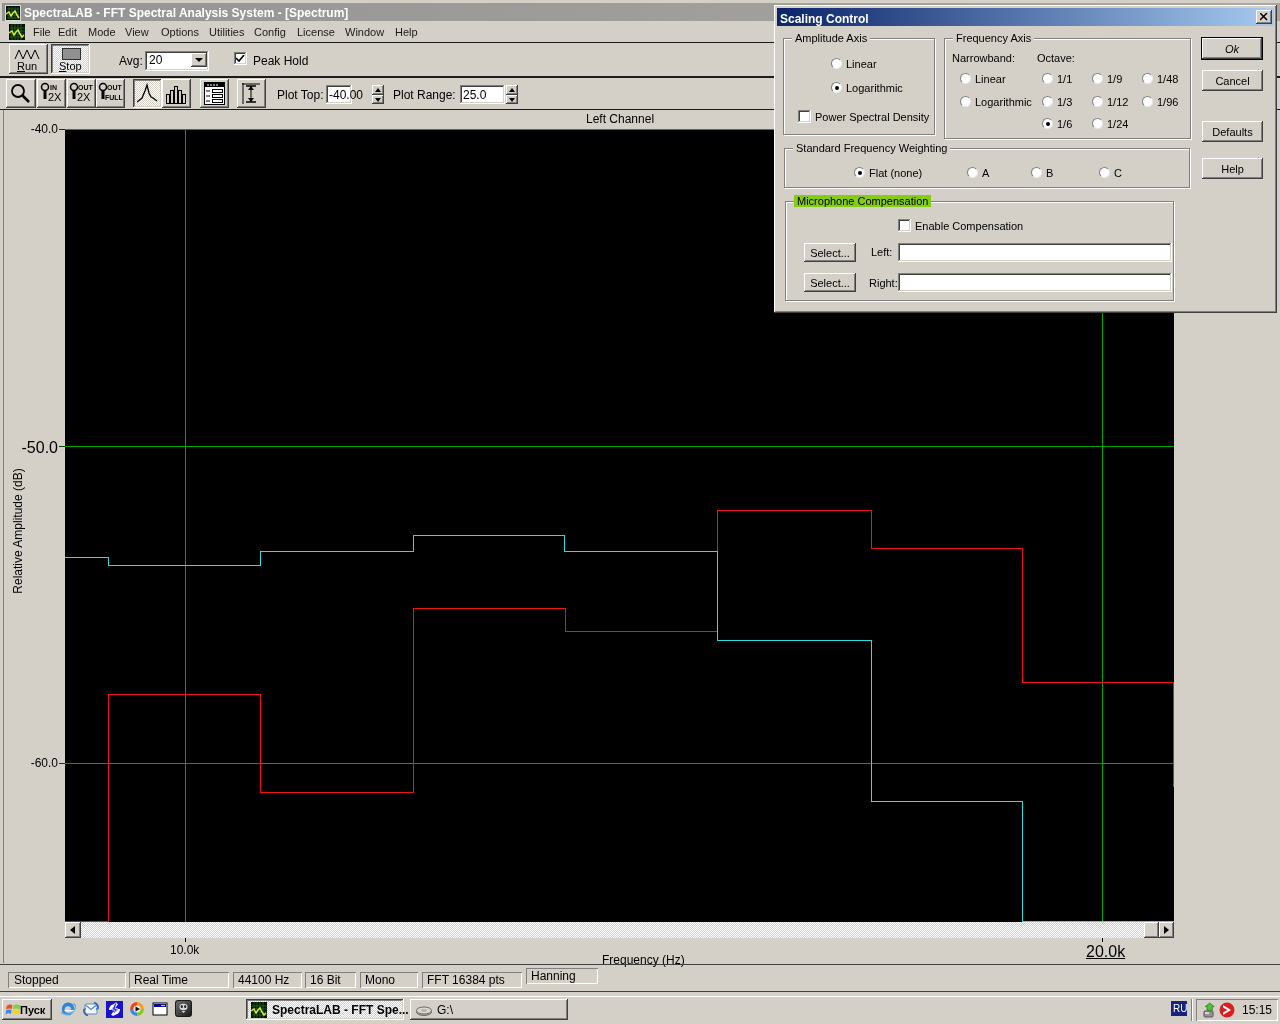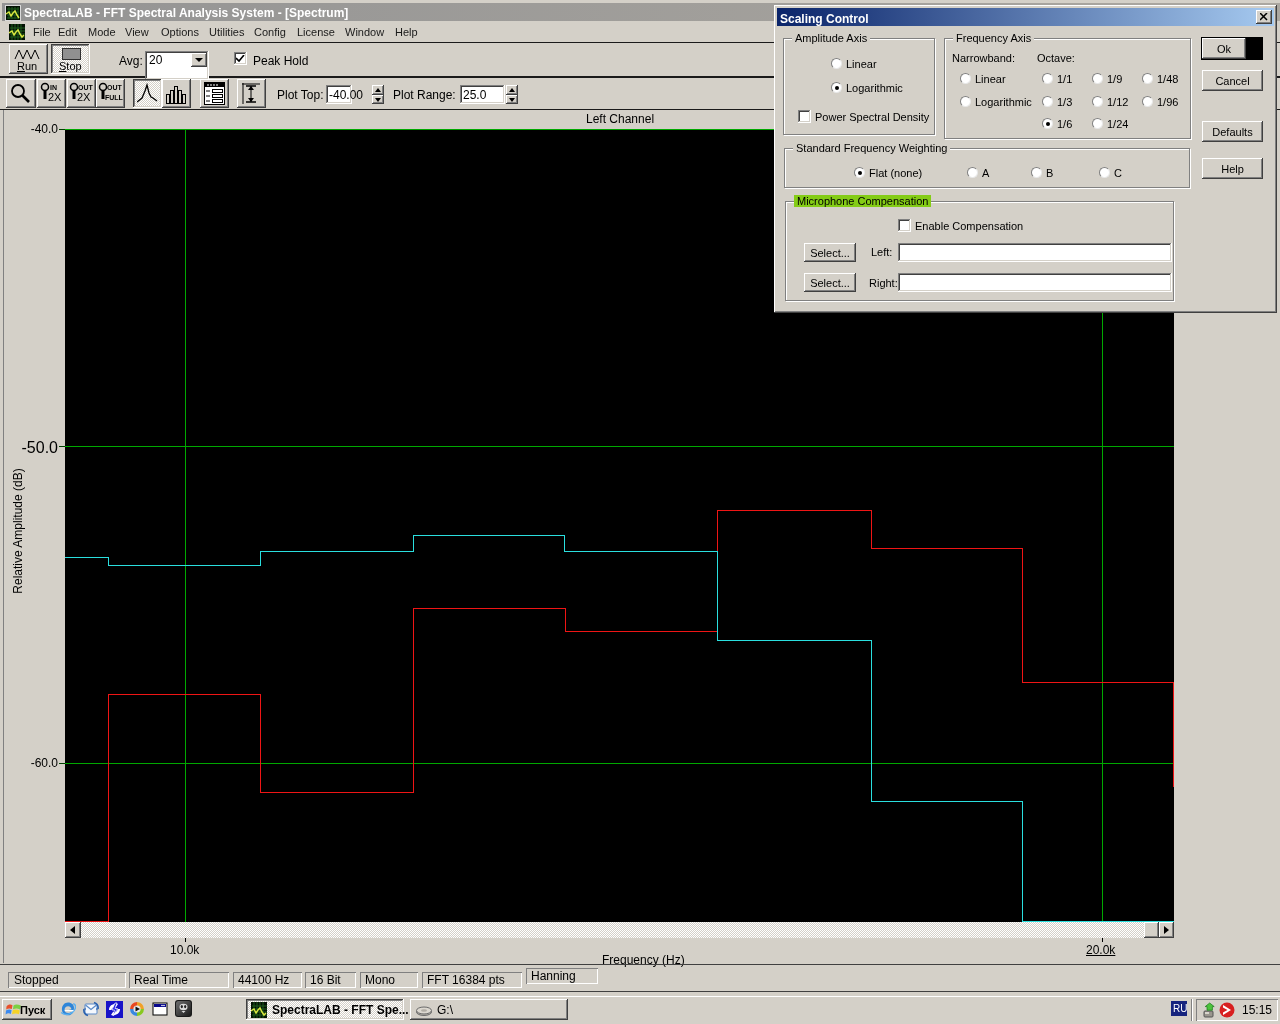--- a/index.html
+++ b/index.html
@@ -59,21 +59,21 @@
 <svg class="abs" style="left:5px;top:4px;" width="28" height="12">
         <polyline points="1,11 5,2 9,11 13,2 17,11 21,2 25,11" fill="none" stroke="#000" stroke-width="1"></polyline>
       </svg>
 <div class="lbl" style="left:8px;top:16px;"><span style="text-decoration:underline;">R</span>un</div>
 </div>
 <div class="abs pressed" style="left:51px;top:44px;width:39px;height:30px;background-image:repeating-conic-gradient(#ffffff 0% 25%, #d4d0c8 0% 50%);background-size:2px 2px;">
 <div class="abs" style="left:11px;top:4px;width:17px;height:10px;background:#909090;border:1px solid #303030;"></div>
 <div class="lbl" style="left:8px;top:16px;text-align:center;"><span style="text-decoration:underline;">S</span>top</div>
 </div>
 <div class="lbl" style="left:119px;top:54px;font-size:12px;">Avg:</div>
-<div class="abs field" style="left:145px;top:51px;width:64px;height:29px;">
+<div class="abs field" style="left:145px;top:51px;width:64px;height:20px;">
 <div class="lbl" style="left:4px;top:2px;font-size:12px;">20</div>
 <div class="abs raised" style="right:2px;top:2px;width:16px;height:14px;">
 <div class="abs" style="left:4px;top:5px;width:0;height:0;border-left:4px solid transparent;border-right:4px solid transparent;border-top:4px solid #000;"></div>
 </div>
 </div>
 <div class="abs cb" style="left:234px;top:52px;"></div>
 <svg class="abs" style="left:236px;top:55px;" width="9" height="8">
       <polyline points="0,3 3,6 8,0" fill="none" stroke="#000" stroke-width="1.6"></polyline>
     </svg>
 <div class="lbl" style="left:253px;top:54px;font-size:12px;">Peak Hold</div>
@@ -193,21 +193,21 @@
       <div class="abs" style="left:5px;top:4px;border-top:4px solid transparent;border-bottom:4px solid transparent;border-right:5px solid #000;"></div>
     </div>
 <div class="abs raised" style="left:1144px;top:922px;width:15px;height:16px;"></div>
 <div class="abs raised" style="left:1159px;top:922px;width:15px;height:16px;">
       <div class="abs" style="left:5px;top:4px;border-top:4px solid transparent;border-bottom:4px solid transparent;border-left:5px solid #000;"></div>
     </div>
 
 <div class="abs" style="left:185px;top:938px;width:1px;height:4px;background:#000;"></div>
 <div class="abs" style="left:1102px;top:938px;width:1px;height:4px;background:#000;"></div>
 <div class="lbl" style="left:170px;top:943px;font-size:12px;">10.0k</div>
-<div class="lbl" style="left:1086px;top:943px;font-size:12px;text-decoration:underline;">20.0k</div>
+<div class="lbl" style="left:1086px;top:943px;font-size:16px;text-decoration:underline;">20.0k</div>
 <div class="lbl" style="left:602px;top:953px;font-size:12px;">Frequency (Hz)</div>
 
 <div class="abs" style="left:0;top:964px;width:1280px;height:1px;background:#404040;"></div>
 <div class="abs" style="left:0;top:991px;width:1280px;height:1px;background:#404040;"></div>
 <div class="abs" style="left:8px;top:972px;width:118px;height:16px;box-shadow:inset 1px 1px 0 #808080,inset -1px -1px 0 #fff;">
       <div class="lbl" style="left:6px;top:1px;font-size:12px;">Stopped</div>
     </div>
 <div class="abs" style="left:129px;top:972px;width:100px;height:16px;box-shadow:inset 1px 1px 0 #808080,inset -1px -1px 0 #fff;">
       <div class="lbl" style="left:5px;top:1px;font-size:12px;">Real Time</div>
     </div>
@@ -408,21 +408,21 @@
       </div>
  <div class="lbl" style="left:97px;top:241px;">Left:</div>
  <div class="abs field" style="left:124px;top:238px;width:274px;height:19px;"></div>
  <div class="abs raised" style="left:30px;top:268px;width:52px;height:19px;">
         <div class="btntext">Select...</div>
       </div>
  <div class="lbl" style="left:95px;top:272px;">Right:</div>
  <div class="abs field" style="left:124px;top:268px;width:274px;height:19px;"></div>
 
  <div class="abs" style="left:427px;top:32px;width:62px;height:23px;background:#000;">
-  <div class="abs raised" style="left:1px;top:1px;width:44px;height:21px;">
+  <div class="abs raised" style="left:1px;top:1px;width:60px;height:21px;font-style:italic;">
           <div class="btntext">Ok</div>
         </div>
  </div>
  <div class="abs raised" style="left:428px;top:65px;width:61px;height:21px;">
         <div class="btntext">Cancel</div>
       </div>
  <div class="abs raised" style="left:428px;top:116px;width:61px;height:21px;">
         <div class="btntext">Defaults</div>
       </div>
  <div class="abs raised" style="left:428px;top:153px;width:61px;height:21px;">

